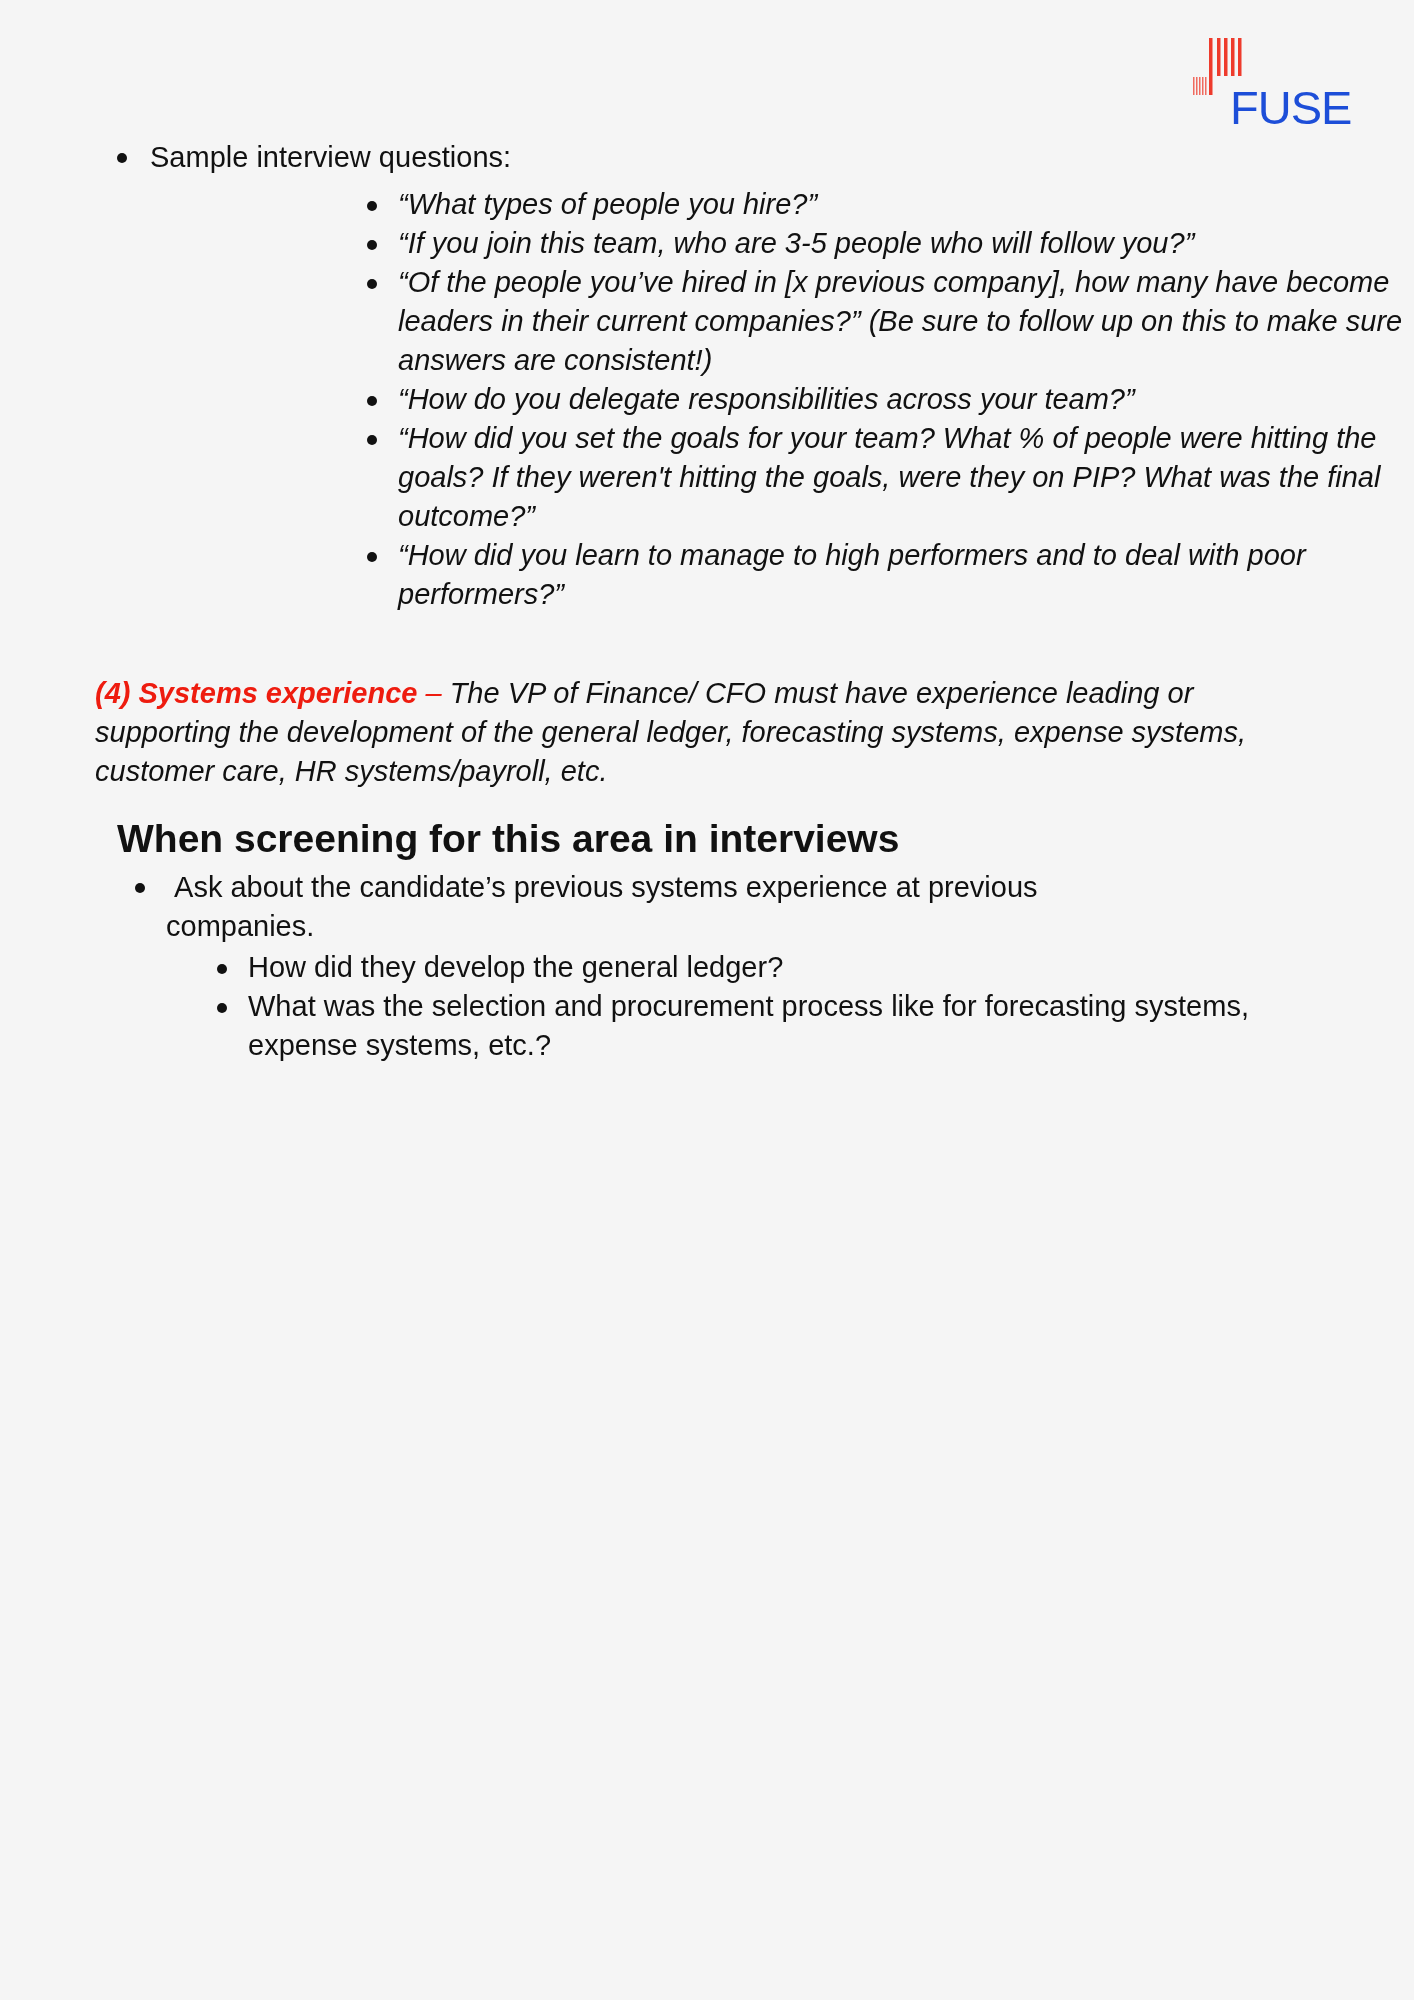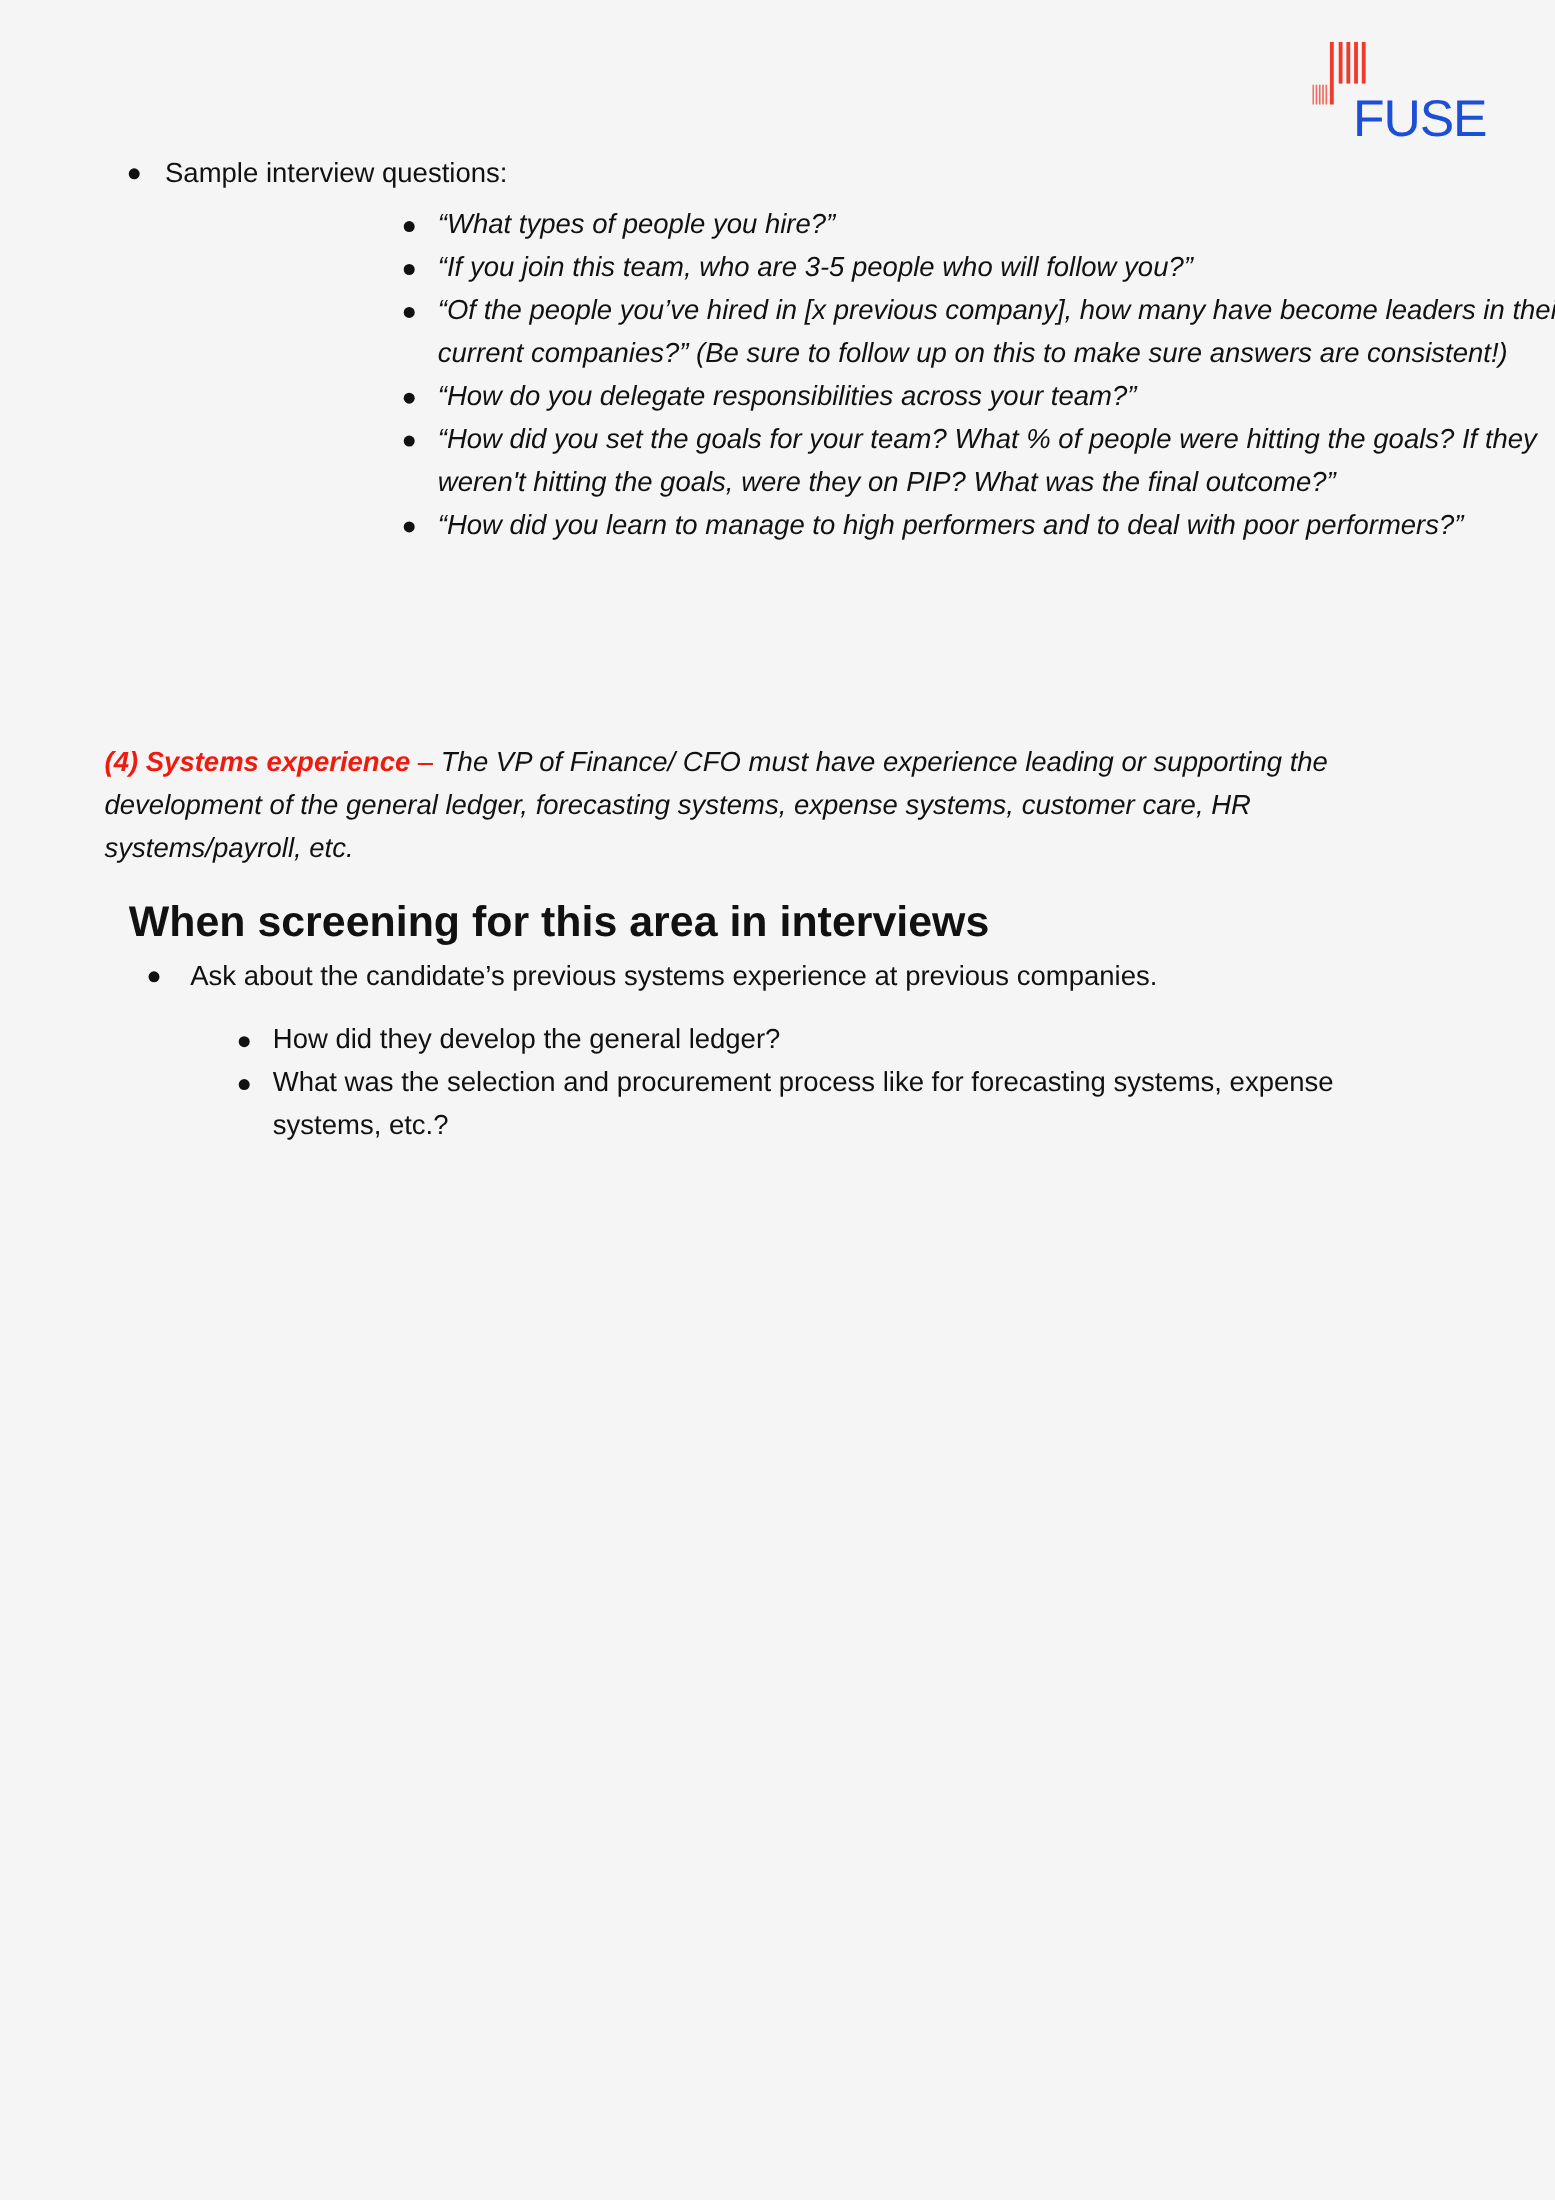--- a/index.html
+++ b/index.html
@@ -33,21 +33,21 @@
       letter-spacing: -1px;
       line-height: 1;
     }
     .page {
       position: absolute;
       left: 0;
       top: 0;
       width: 1414px;
     }
     .text {
-      font-size: 25px;
+      font-size: 29px;
       line-height: 39px;
     }
     ul.l1 {
       list-style: none;
       margin: 0;
       padding: 0;
       position: absolute;
       left: 0;
       top: 138px;
       width: 1414px;
@@ -102,21 +102,21 @@
       top: 868px;
       width: 1414px;
     }
     .item-l1b {
       padding-left: 166px;
       width: 990px;
     }
     .item-l1b > .dot { left: 135px; top: 15px; }
     ul.l2b {
       list-style: none;
-      margin: 19px 0 0 0;
+      margin: 2px 0 0 0;
       padding: 0;
     }
     .item-l2b {
       padding-left: 248px;
       width: 1010px;
     }
     .item-l2b > .dot { left: 217px; top: 16px; }
     .note-item {
       margin-top: 12px;
     }

